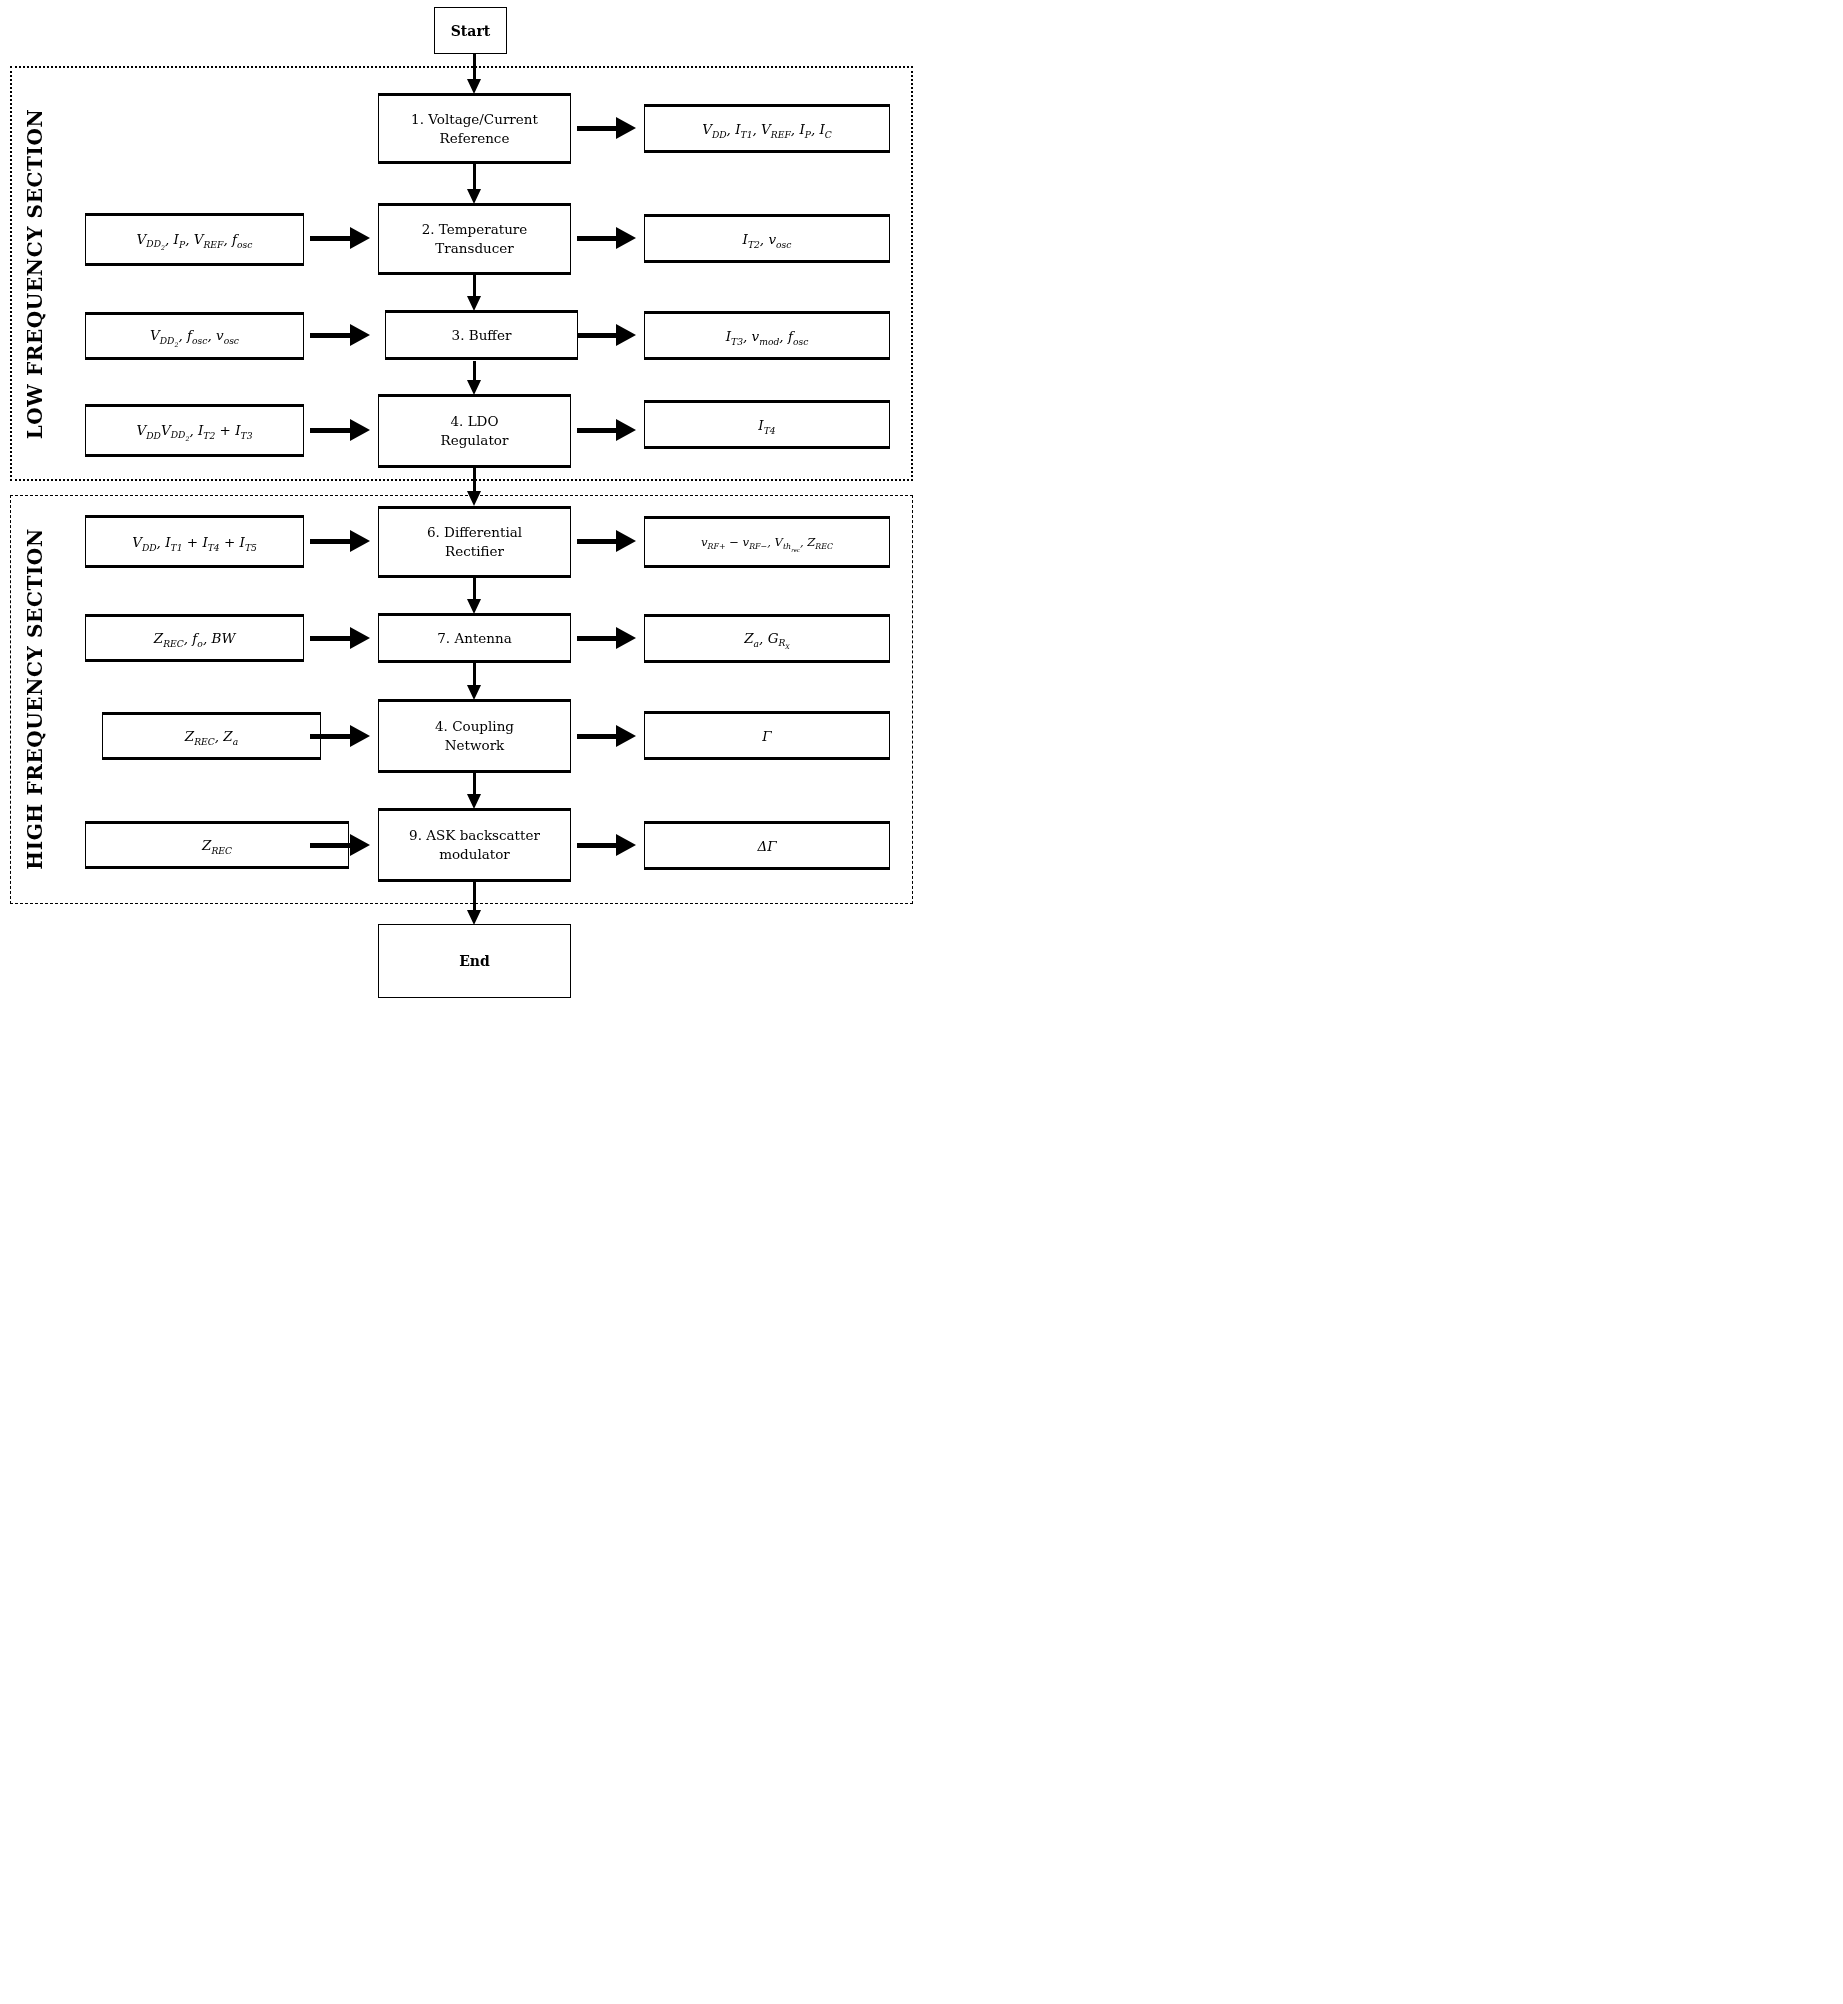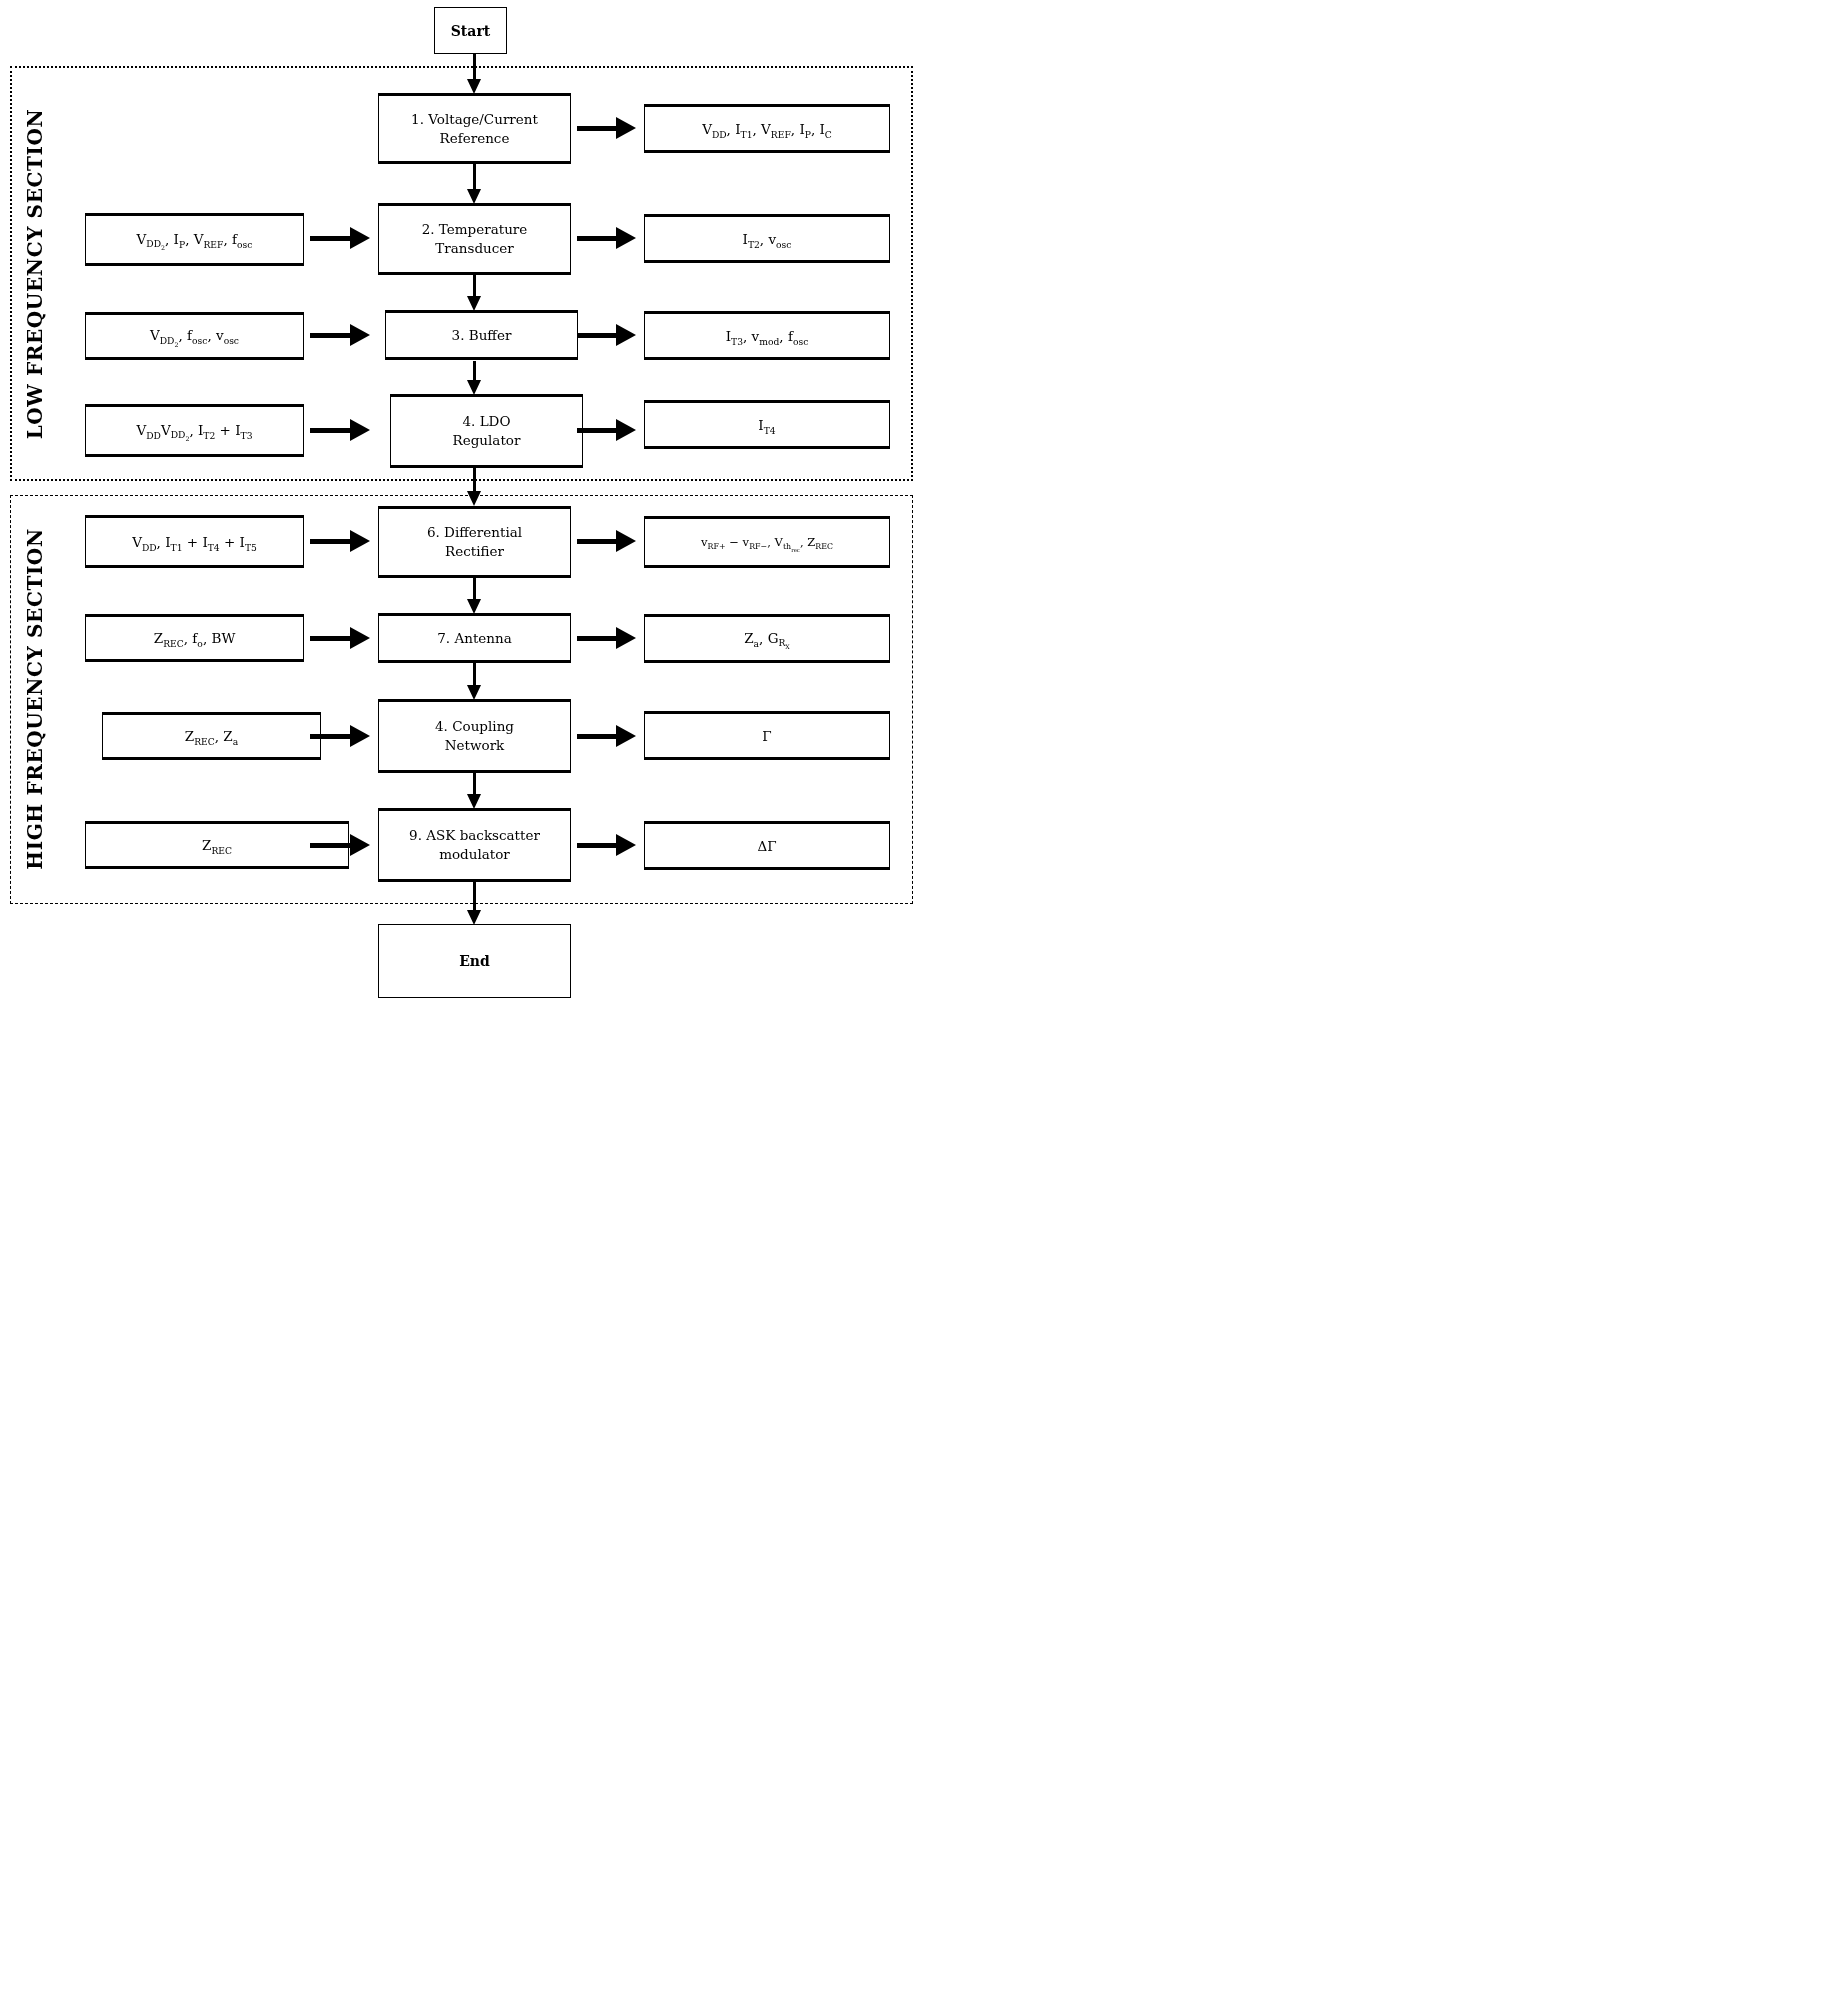--- a/index.html
+++ b/index.html
@@ -18,21 +18,21 @@
     border-top-width: 3.2px;
     border-bottom-width: 3.2px;
     display: flex;
     align-items: center;
     justify-content: center;
     text-align: center;
     box-sizing: border-box;
   }
   .terminal { font-weight: bold; font-size: 14px; border-width: 1.9px; }
   .blocklabel { white-space: pre-line; font-size: 13.5px; line-height: 1.4; }
-  .math { font-size: 13.5px; white-space: nowrap; }
+  .math { font-style: italic; font-size: 13.5px; white-space: nowrap; }
   .math sub { font-size: 68%; line-height: 0; }
   .math-sm { font-size: 11.6px; }
   .section {
     position: absolute;
     box-sizing: border-box;
     background: transparent;
   }
   .section.low  { border: 2.6px dotted #000; }
   .section.high { border: 1.3px dashed #000; }
   .section-label {
@@ -77,21 +77,21 @@
     <span class="blocklabel">1. Voltage/Current
 Reference</span>
   </div>
   <div class="box" style="left:378px; top:203px;  width:193px; height:72px;">
     <span class="blocklabel">2. Temperature
 Transducer</span>
   </div>
   <div class="box" style="left:385px; top:310px;  width:193px; height:50px;">
     <span class="blocklabel">3. Buffer</span>
   </div>
-  <div class="box" style="left:390px; top:394px;  width:193px; height:74px;">
+  <div class="box" style="left:378px; top:394px;  width:193px; height:74px;">
     <span class="blocklabel">4. LDO
 Regulator</span>
   </div>
   <div class="box" style="left:378px; top:506px;  width:193px; height:72px;">
     <span class="blocklabel">6. Differential
 Rectifier</span>
   </div>
   <div class="box" style="left:378px; top:613px;  width:193px; height:50px;">
     <span class="blocklabel">7. Antenna</span>
   </div>

